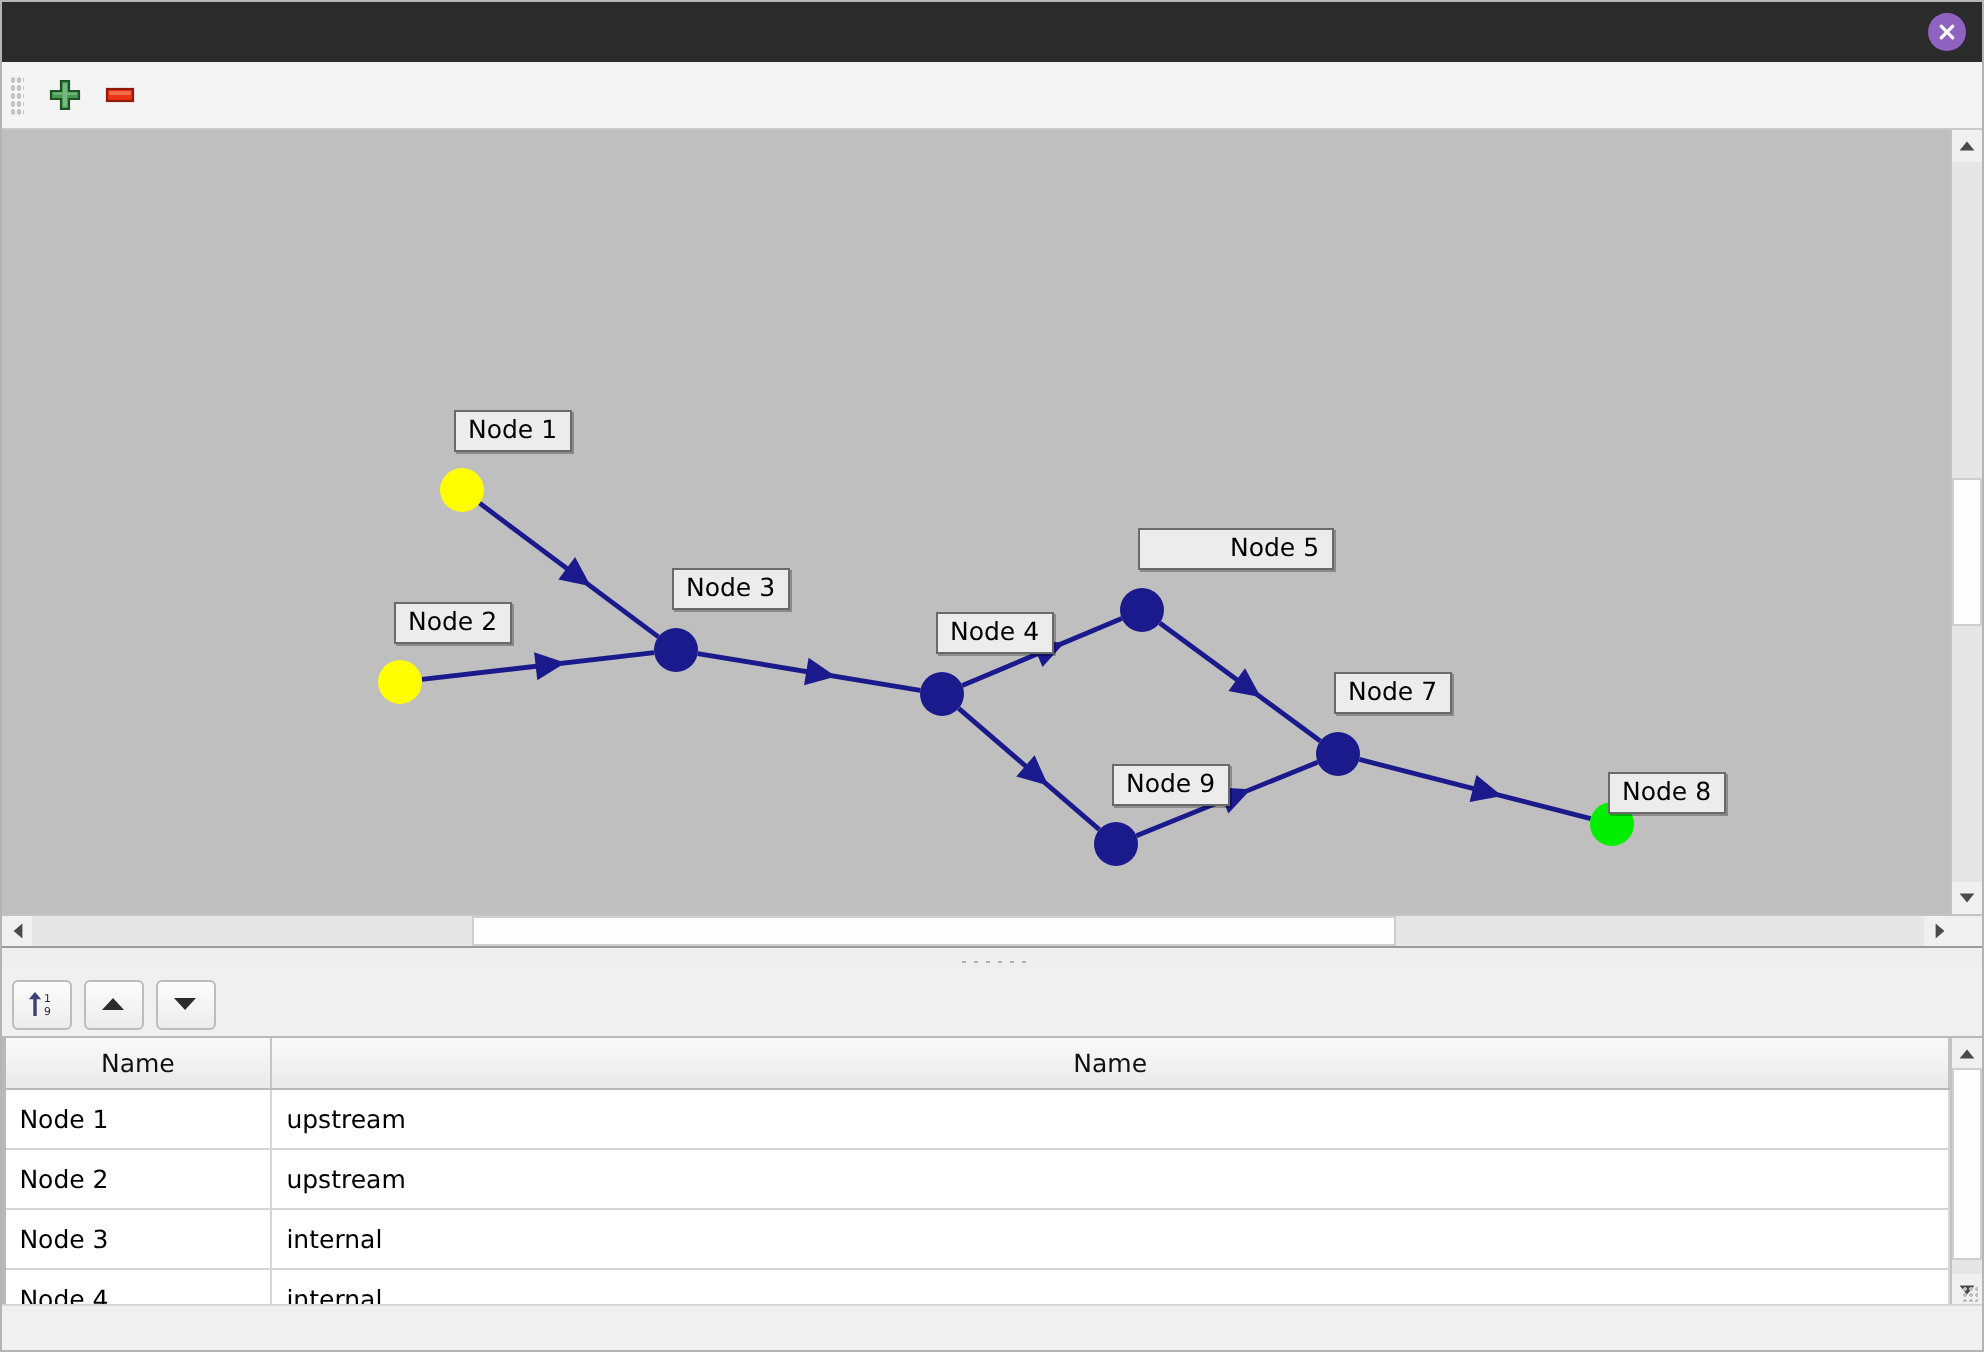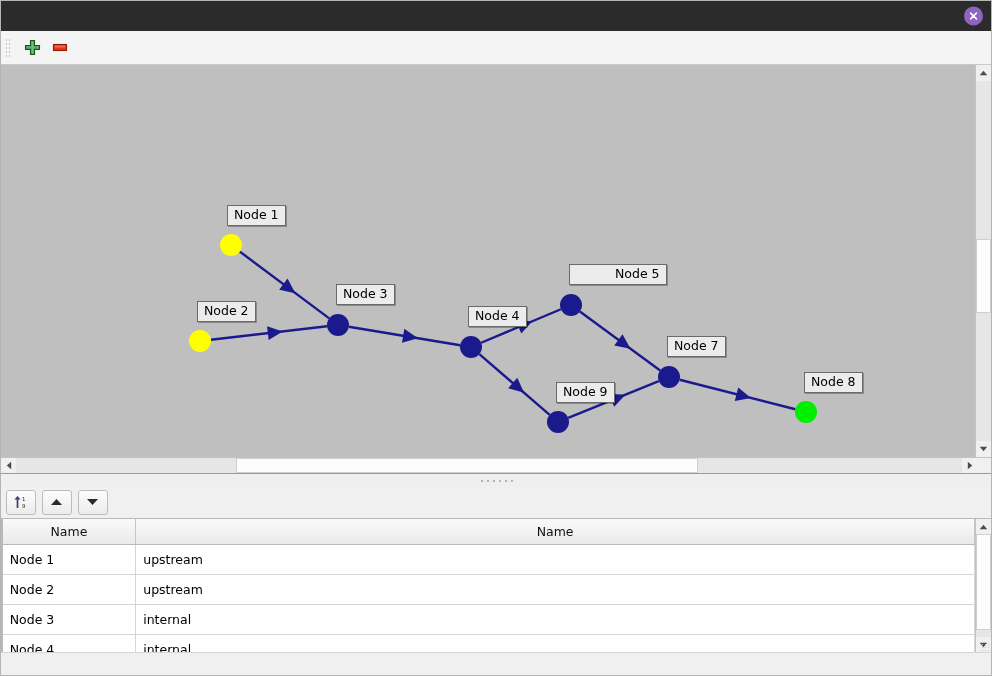--- a/index.html
+++ b/index.html
@@ -314,21 +314,21 @@
     </svg>
 
     <div id="label-layer">
         <div class="nodelabel" style="left: 226px; top: 140px;">Node 1</div>
         <div class="nodelabel" style="left: 196px; top: 236px;">Node 2</div>
         <div class="nodelabel" style="left: 335px; top: 219px;">Node 3</div>
         <div class="nodelabel" style="left: 467px; top: 241px;">Node 4</div>
         <div class="nodelabel" style="left: 568px; top: 199px; padding-left: 45px;">Node 5</div>
         <div class="nodelabel" style="left: 555px; top: 317px;">Node 9</div>
         <div class="nodelabel" style="left: 666px; top: 271px;">Node 7</div>
-        <div class="nodelabel" style="left: 803px; top: 307px;">Node 8</div>
+        <div class="nodelabel" style="left: 803px; top: 321px;">Node 8</div>
       </div>
 
     <div class="vscroll">
       <div class="sb-track" style="left:0;top:16px;right:0;bottom:16px;"></div>
       <div class="sb-arrow" style="left:0;top:0;width:15px;height:16px;">
         <svg width="9" height="6" viewBox="0 0 9 6">
           <path d="M4.5 0.8 L8.2 5.2 L0.8 5.2 Z" fill="#4a4a4a"></path>
         </svg>
       </div>
       <div class="sb-arrow" style="left:0;bottom:0;width:15px;height:16px;">

